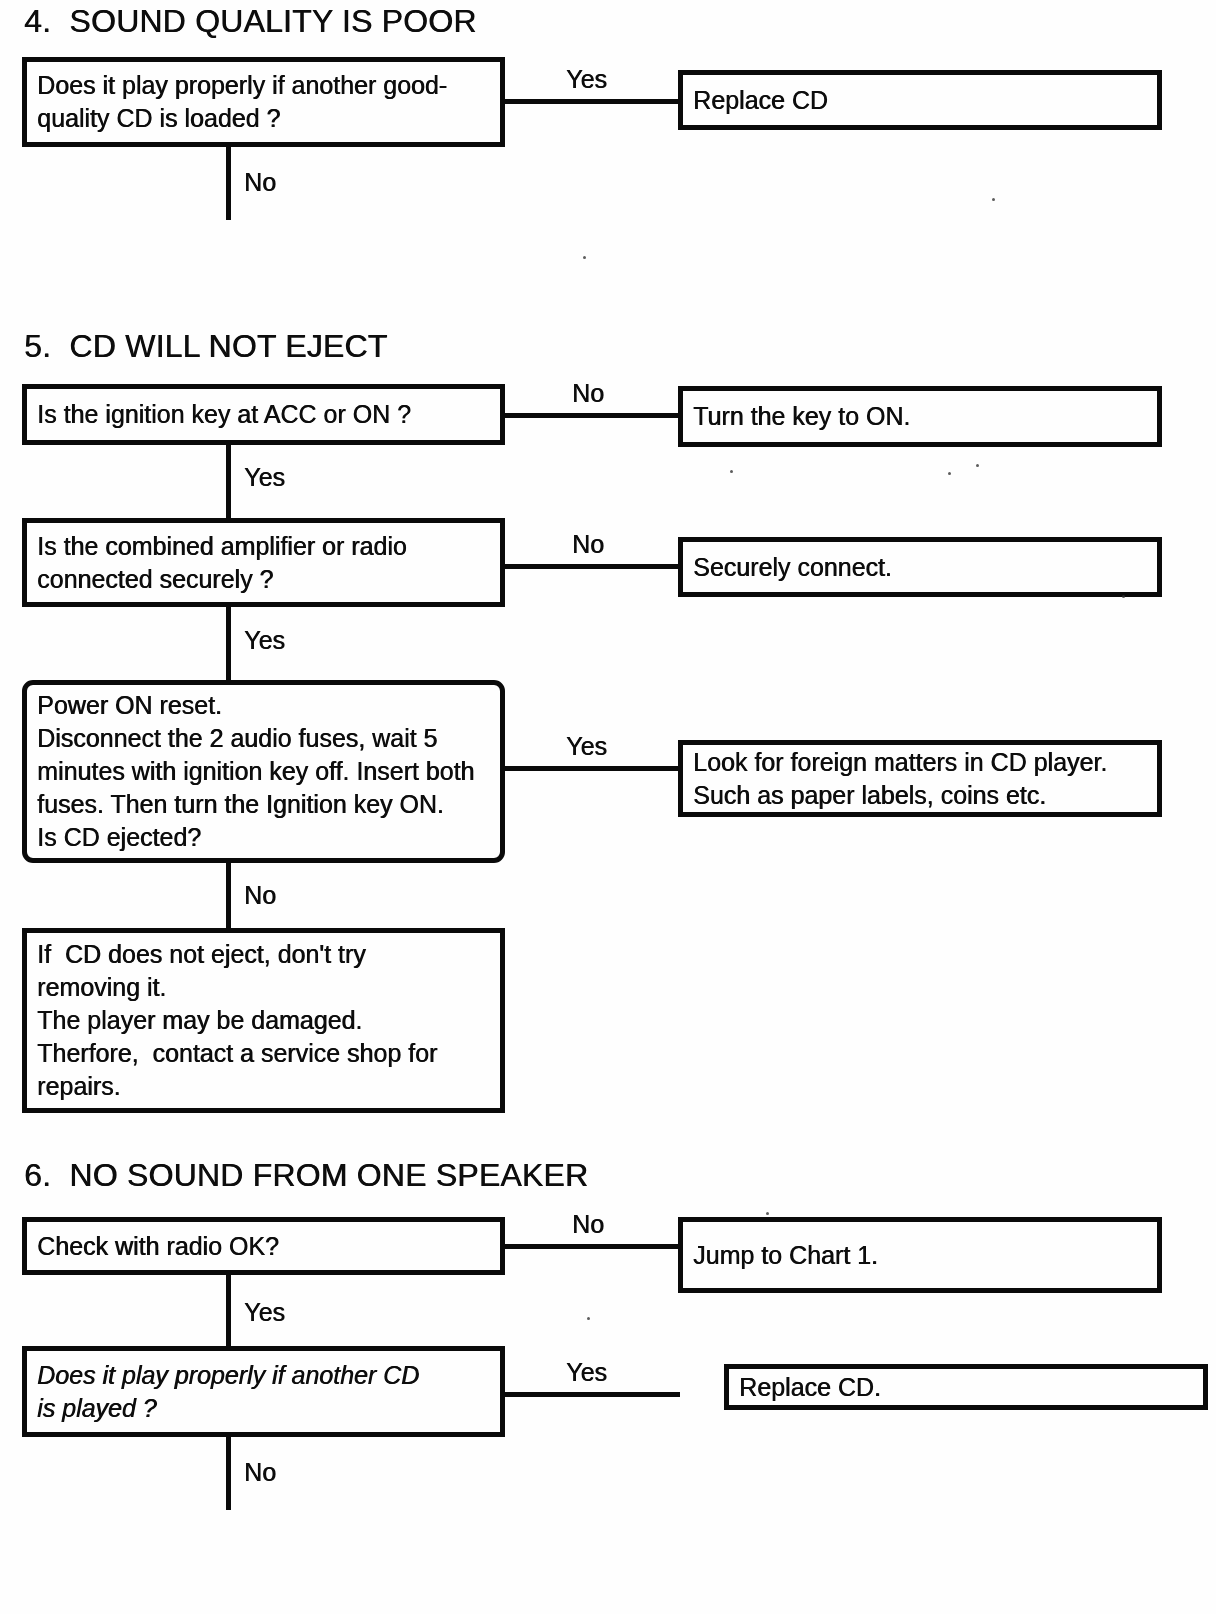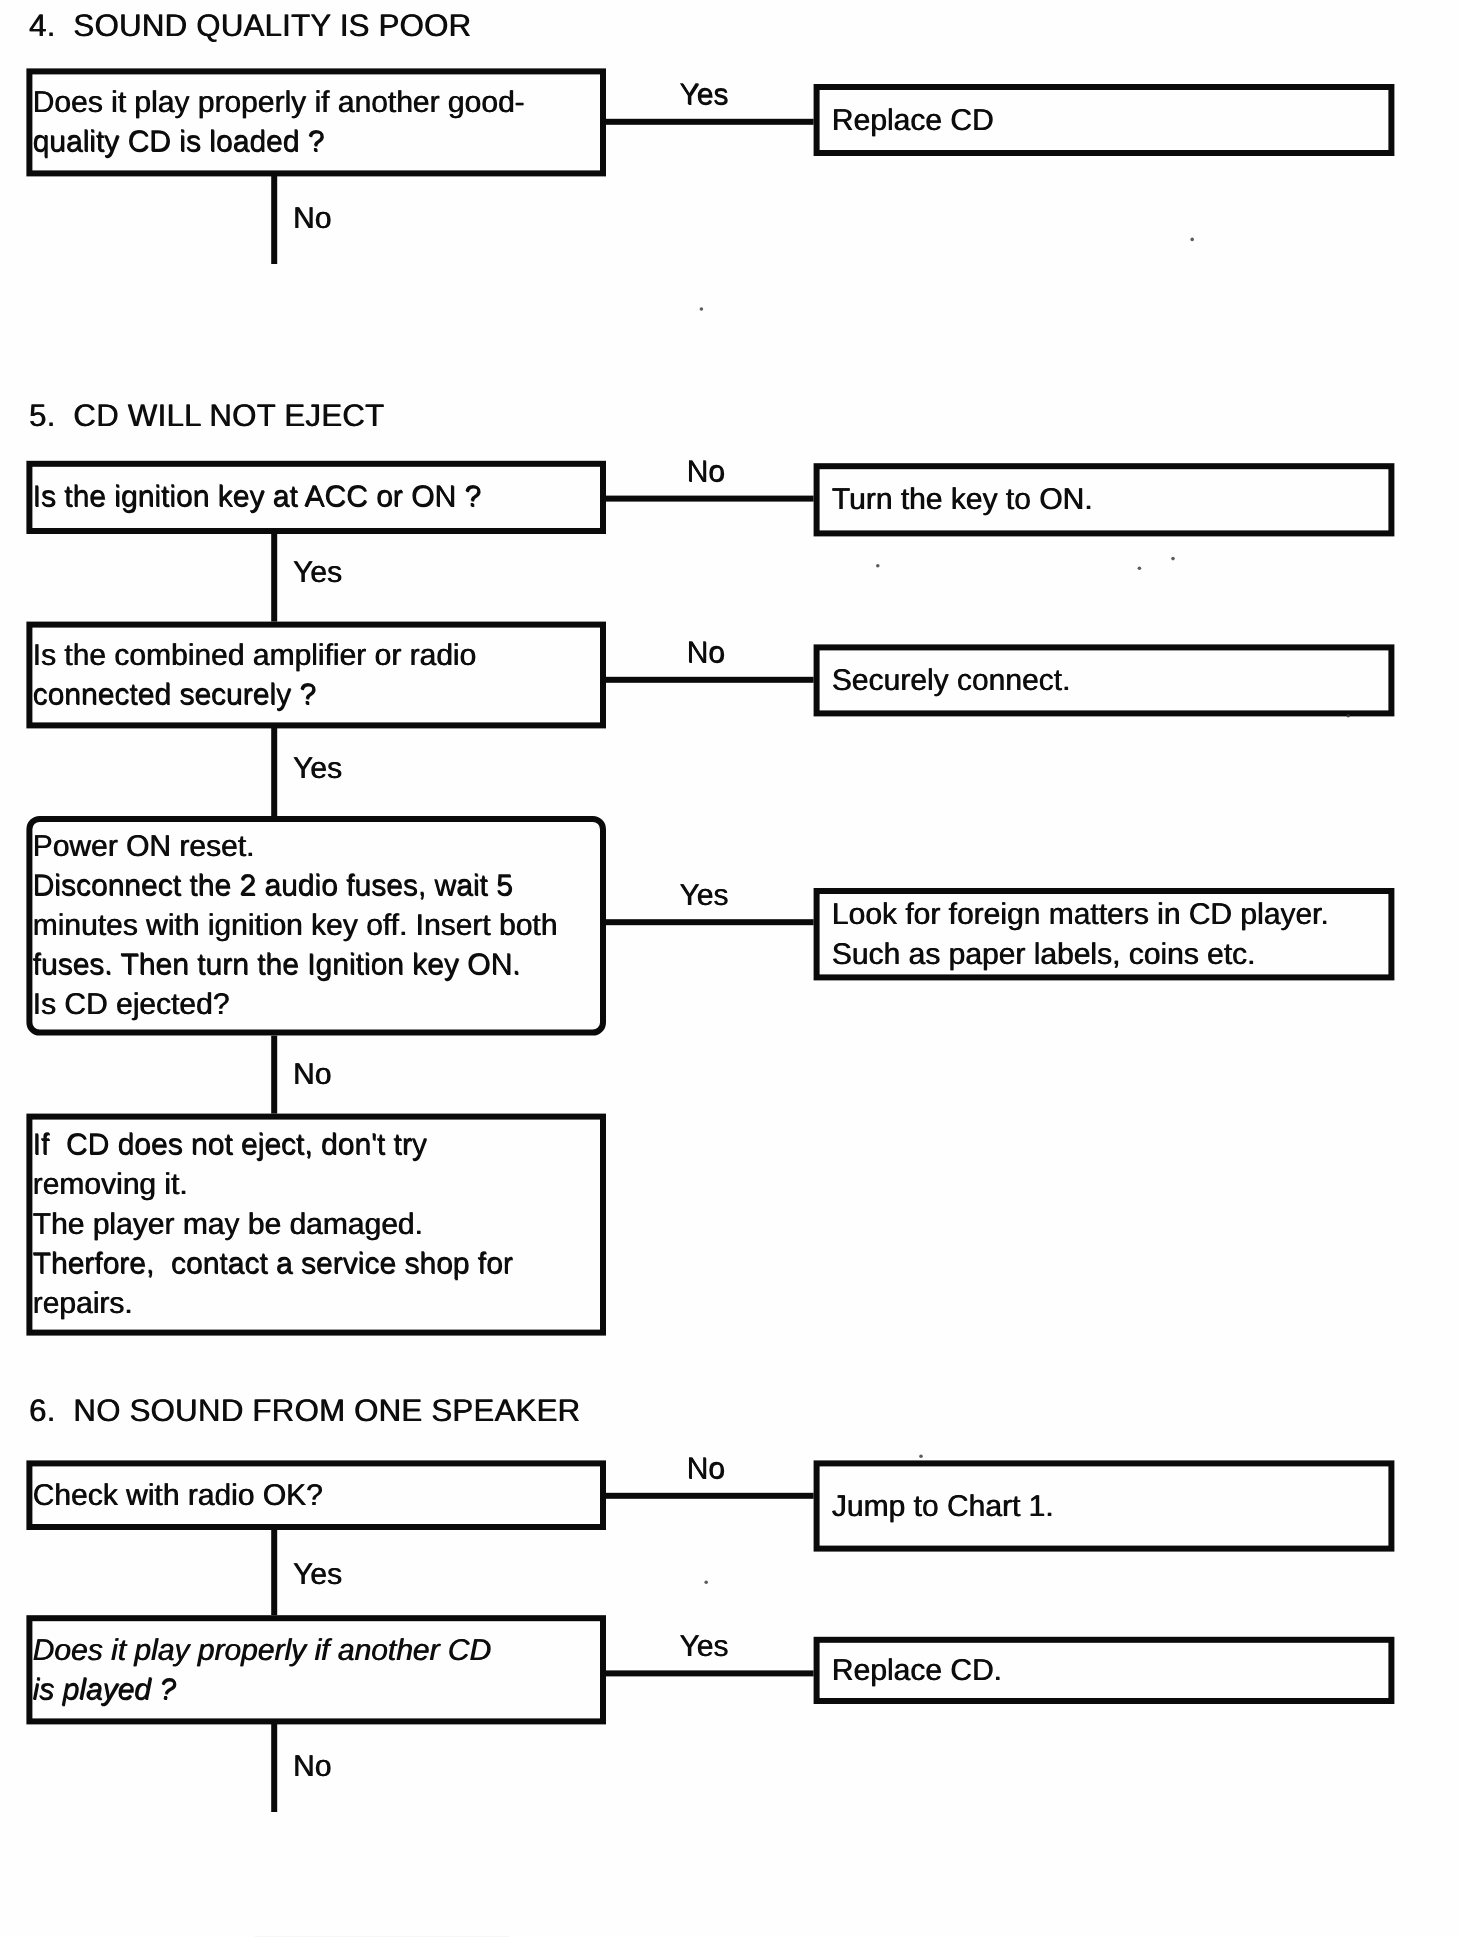--- a/index.html
+++ b/index.html
@@ -10,33 +10,33 @@
     width:1216px; height:1614px;
     margin:0 auto;
     background:#fefefe;
     color:#0d0d0d;
     font-family:"Liberation Sans", sans-serif;
     text-shadow:0.6px 0.3px 0 currentColor; 
     overflow:hidden;
   }
   .hdr {
     position:absolute; left:24px;
-    font-size:26px; line-height:30px;
+    font-size:32px; line-height:30px;
     white-space:pre-wrap;
     letter-spacing:0.2px;
   }
   .box {
     position:absolute;
     border:5px solid #0a0a0a;
     background:#fefefe;
     display:flex; align-items:center;
     font-size:25px; line-height:33px;
     white-space:pre-wrap;
   }
-  .box.left  { left:22px;  width:483px; padding:3px 8px 3px 0; }
+  .box.left  { left:22px;  width:483px; padding:3px 8px 3px 10px; }
   .box.right { left:678px; width:484px; padding:3px 12px 3px 10px; }
   .hline { position:absolute; height:5px; background:#0a0a0a; left:500px; width:180px; }
   .vline { position:absolute; width:5px;  background:#0a0a0a; left:226px; }
   .lbl   { position:absolute; font-size:25px; line-height:30px; }
   .speck { position:absolute; width:3px; height:3px; background:#333; border-radius:50%; opacity:.8; }
 </style>
 </head>
 <body>
 
 <div class="sheet">
@@ -110,21 +110,21 @@
 
   <div class="vline" style="top:1273px; height:75px;"></div>
   <div class="lbl" style="left:244px; top:1297px;">Yes</div>
 
   <div class="box left" style="top:1346px; height:91px;font-style:italic;">Does it play properly if another CD
 is played ?</div>
 
   <div class="hline" style="top:1392px;"></div>
   <div class="lbl" style="left:566px; top:1357px;">Yes</div>
 
-  <div class="box right" style="top:1364px; height:56px;">Replace CD.</div>
+  <div class="box right" style="top:1364px; height:46px;margin-left:46px;">Replace CD.</div>
 
   <div class="vline" style="top:1435px; height:75px;"></div>
   <div class="lbl" style="left:244px; top:1457px;">No</div>
 
 
   <div class="speck" style="left:583px; top:256px;"></div>
   <div class="speck" style="left:992px; top:198px;"></div>
   <div class="speck" style="left:730px; top:470px;"></div>
   <div class="speck" style="left:948px; top:472px;"></div>
   <div class="speck" style="left:976px; top:464px;"></div>

